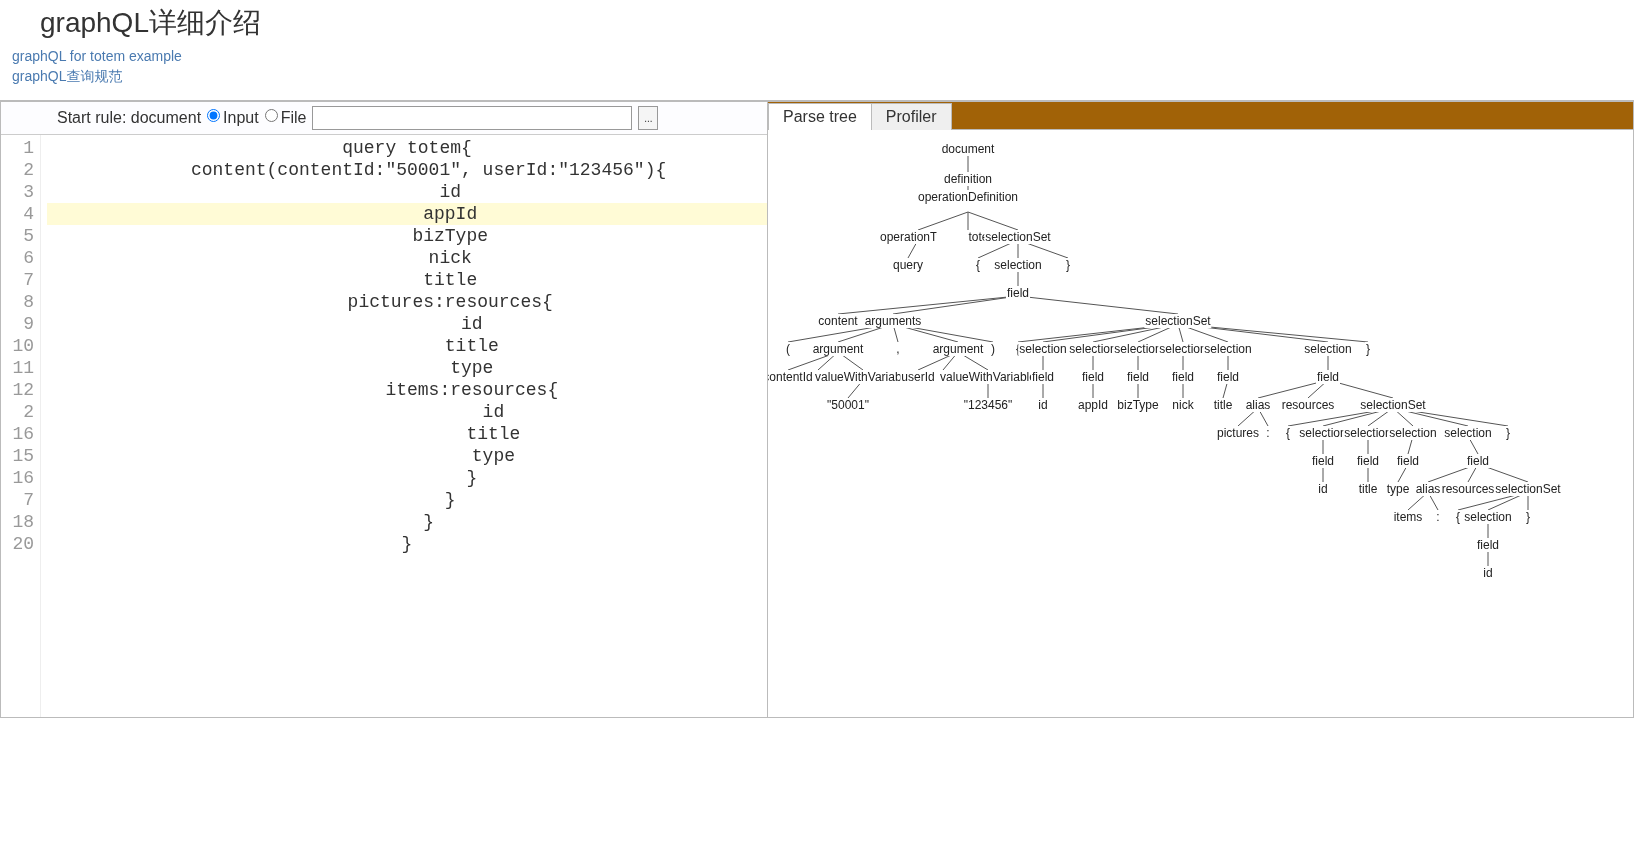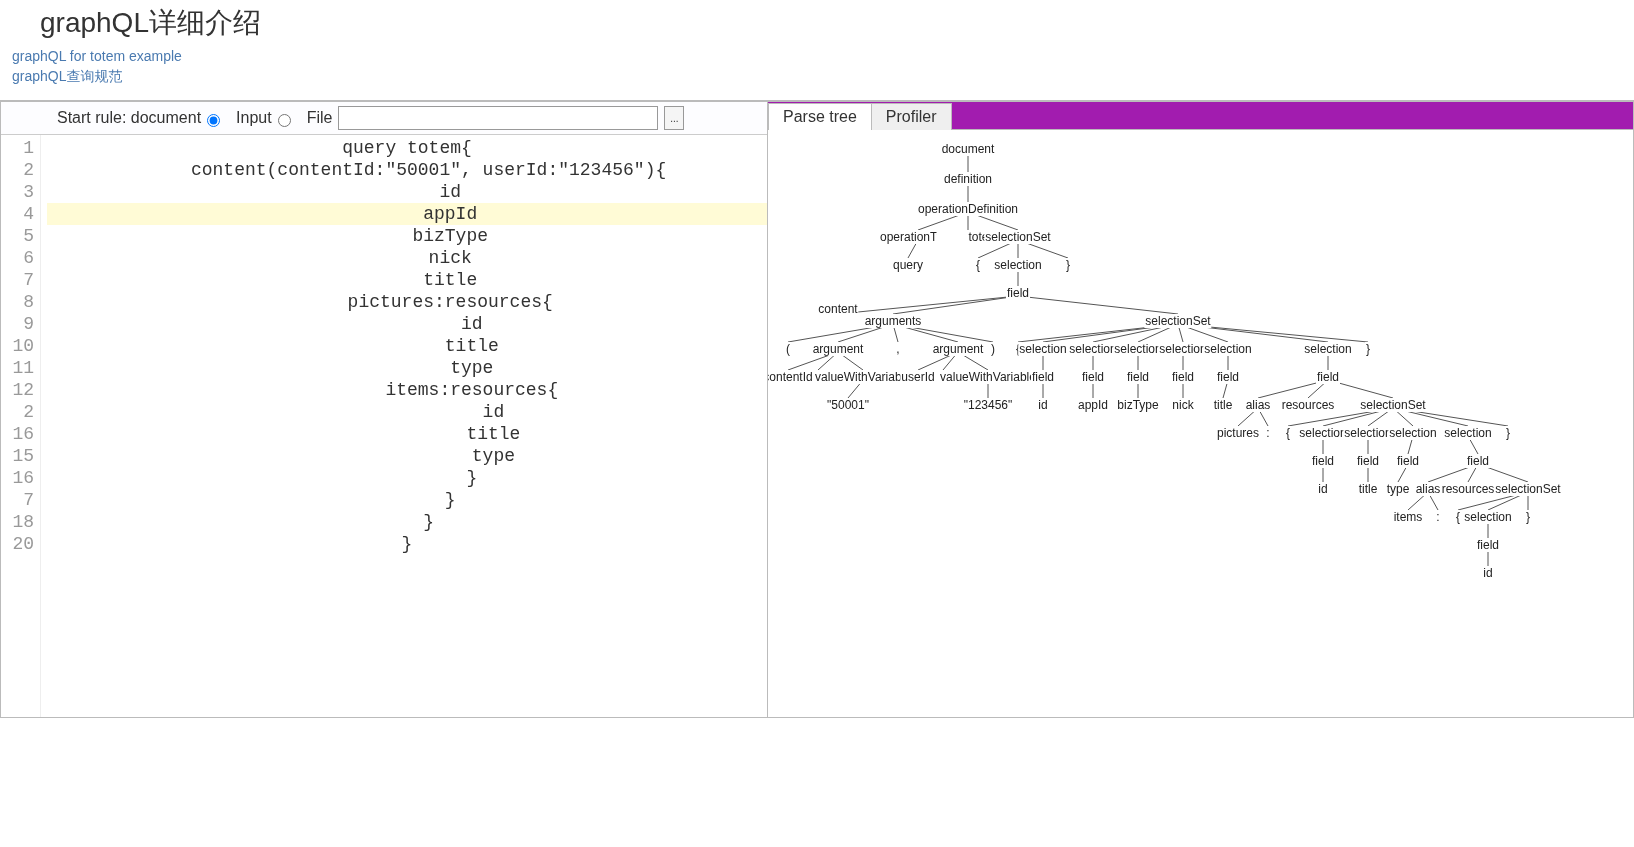--- a/index.html
+++ b/index.html
@@ -4,31 +4,31 @@
 <style>
 * { box-sizing: border-box; margin: 0; padding: 0; }
 body { font-family: Arial, sans-serif; background: #fff; color: #333; width: 1634px; }
 .header { padding: 4px 12px 6px; }
 .title { font-size: 28px; font-weight: normal; color: #333; margin-bottom: 6px; margin-left: 28px; }
 .links a { display: block; color: #4a7ab0; text-decoration: none; font-size: 14px; margin: 4px 0; }
 .panel-wrap { display: flex; border-top: 2px solid #bbb; margin-top: 4px; height: 618px; }
 .left-panel { width: 768px; border: 1px solid #bbb; border-top:none; display: flex; flex-direction: column; background:#fff; }
 .toolbar { display: flex; align-items: center; padding: 4px 6px; border-bottom: 1px solid #ccc; background:#fdfdff; gap:6px; font-size:16px; }
 .toolbar .start-rule { margin-left: 50px; }
-.toolbar label { display:flex; align-items:flex-end; gap:16px; font-size:16px; }
+.toolbar label { display:flex; align-items:flex-start; gap:3px; font-size:16px; }
 .toolbar input[type=text] { flex:1; border:1px solid #999; height:24px; padding:2px 4px; max-width:320px; }
 .toolbar .browse-btn { width:20px; height:24px; border:1px solid #999; background:#f5f5f5; font-size:10px; display:flex;align-items:center;justify-content:center; }
 .editor { flex:1; display:flex; font-family: Consolas, "Courier New", monospace; font-size:18px; line-height:22px; overflow:hidden; }
 .gutter { width:40px; background:#fff; border-right:1px solid #eee; color:#999; text-align:right; padding:2px 6px 2px 2px; }
 .gutter div { height:22px; }
 .code { flex:1; padding:2px 0 2px 6px; white-space:pre; color:#333; }
 .code .line { height:22px;text-align:center; }
 .code .hl { background:#fffbd6; }
 .right-panel { flex:1; border:1px solid #bbb; border-top:none; border-left:none; display:flex; flex-direction:column; }
-.tabs { display:flex; background:#a21caf; border-bottom:1px solid #bbb; font-size:16px; }
+.tabs { display:flex; background:#a16207; border-bottom:1px solid #bbb; font-size:16px; }
 .tab { padding:4px 14px; border:1px solid #bbb; border-bottom:none; background:#efefef; position:relative; top:1px; margin-right:-1px; }
 .tab.active { background:#fff; }
 .tree-area { flex:1; position:relative; overflow:hidden; background:#fff; }
 .tree-area svg { position:absolute; top:0; left:0; }
 .node-label { position:absolute; font-size:12px; font-family: Arial, sans-serif; color:#222; background:#fff; padding:0 1px; white-space:nowrap; transform:translateX(-50%); }
 </style>
 </head>
 <body>
 
 <div class="header">
@@ -155,30 +155,30 @@
           <line x1="660" y1="362" x2="640" y2="380" stroke="#555" stroke-width="1"></line>
           <line x1="660" y1="362" x2="670" y2="380" stroke="#555" stroke-width="1"></line>
           <line x1="760" y1="362" x2="690" y2="380" stroke="#555" stroke-width="1"></line>
           <line x1="760" y1="362" x2="720" y2="380" stroke="#555" stroke-width="1"></line>
           <line x1="760" y1="362" x2="760" y2="380" stroke="#555" stroke-width="1"></line>
           <line x1="720" y1="390" x2="720" y2="408" stroke="#555" stroke-width="1"></line>
           <line x1="720" y1="418" x2="720" y2="436" stroke="#555" stroke-width="1"></line>
         </svg>
         <div class="node-label" style="left: 200px; top: 12px;">document</div>
         <div class="node-label" style="left: 200px; top: 42px;">definition</div>
-        <div class="node-label" style="left: 200px; top: 72px;">operationDefinition</div>
+        <div class="node-label" style="left: 200px; top: 60px;">operationDefinition</div>
         <div class="node-label" style="left: 150px; top: 100px;">operationType</div>
         <div class="node-label" style="left: 200px; top: 100px; padding-left: 32px;">totem</div>
         <div class="node-label" style="left: 250px; top: 100px;">selectionSet</div>
         <div class="node-label" style="left: 140px; top: 128px;">query</div>
         <div class="node-label" style="left: 210px; top: 128px;">{</div>
         <div class="node-label" style="left: 250px; top: 128px;">selection</div>
         <div class="node-label" style="left: 300px; top: 128px;">}</div>
         <div class="node-label" style="left: 250px; top: 156px;">field</div>
-        <div class="node-label" style="left: 70px; top: 172px;">content</div>
+        <div class="node-label" style="left: 70px; top: 184px;">content</div>
         <div class="node-label" style="left: 125px; top: 184px;">arguments</div>
         <div class="node-label" style="left: 410px; top: 184px;">selectionSet</div>
         <div class="node-label" style="left: 20px; top: 212px;">(</div>
         <div class="node-label" style="left: 70px; top: 212px;">argument</div>
         <div class="node-label" style="left: 130px; top: 212px;">,</div>
         <div class="node-label" style="left: 190px; top: 212px;">argument</div>
         <div class="node-label" style="left: 225px; top: 212px;">)</div>
         <div class="node-label" style="left: 250px; top: 212px;">{</div>
         <div class="node-label" style="left: 275px; top: 212px;">selection</div>
         <div class="node-label" style="left: 325px; top: 212px;">selection</div>

